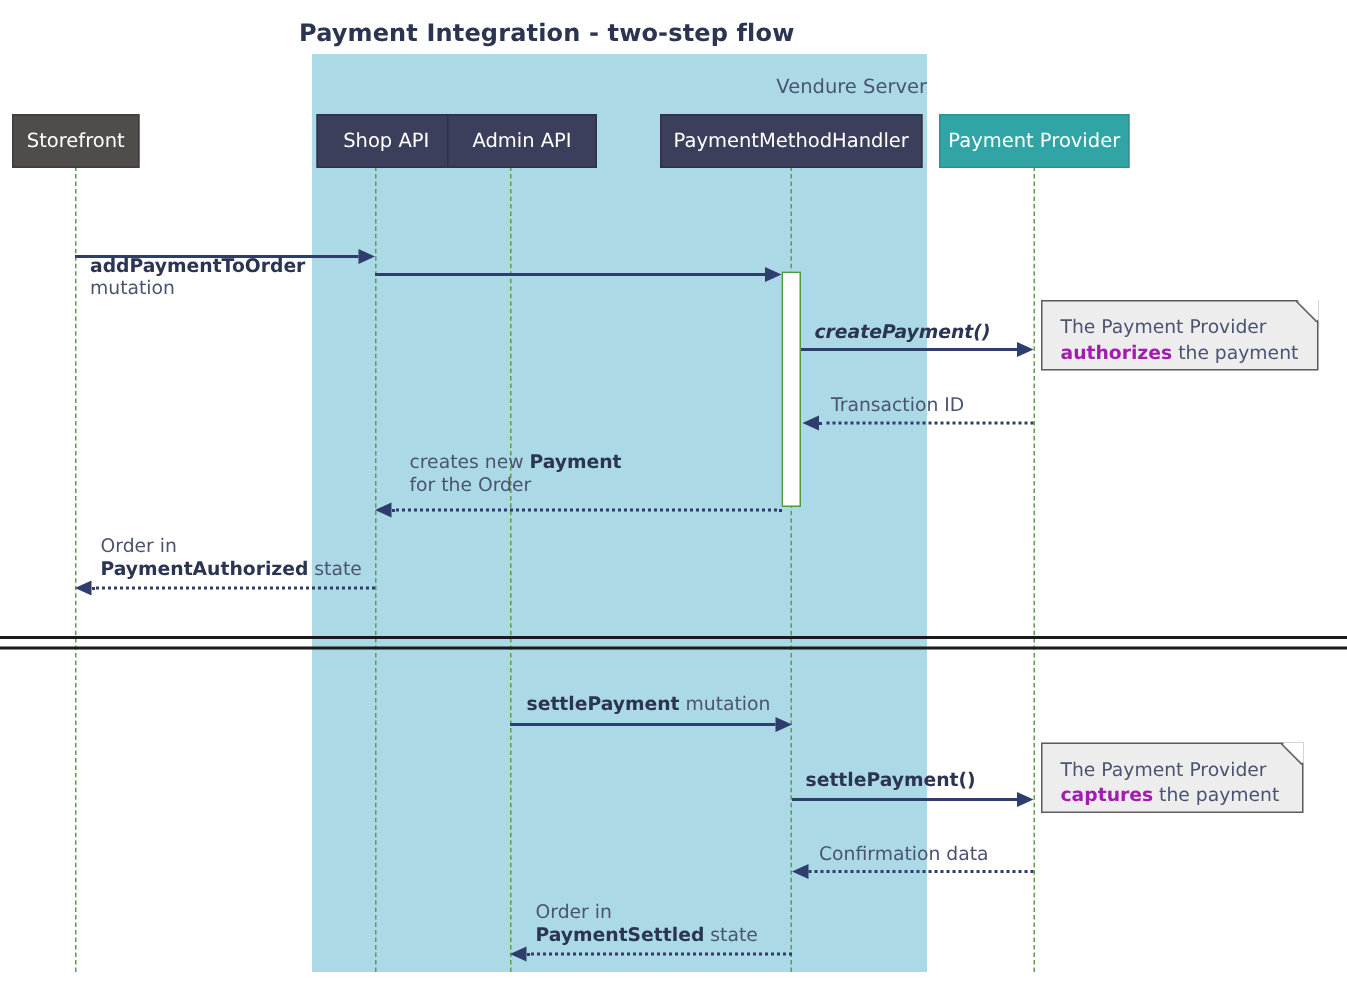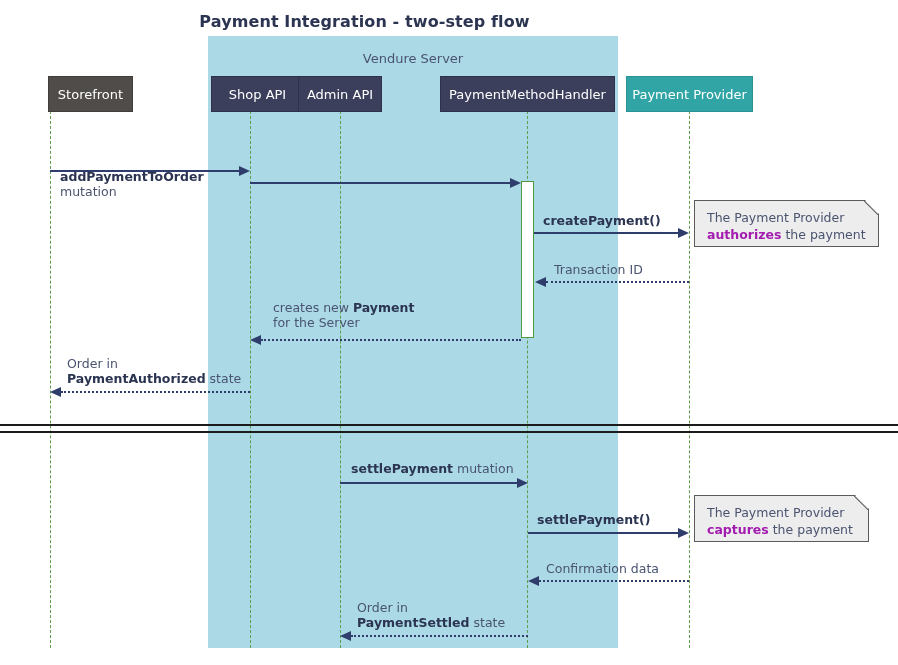--- a/index.html
+++ b/index.html
@@ -22,21 +22,21 @@
     letter-spacing:.1px;
   }
 
   
   #group-box{
     position:absolute;left:208px;top:36px;width:410px;height:612px;
     background:#abd9e6;
   }
   #group-label{
     position:absolute;left:208px;top:51px;width:410px;
-    text-align:center;font-size:13px;color:#4a5470;
+    text-align:right;font-size:13px;color:#4a5470;
   }
 
   
   .participant{
     position:absolute;
     box-sizing:border-box;
     display:flex;align-items:center;justify-content:center;
     color:#ffffff;
     font-size:13px;
     height:36px;
@@ -149,29 +149,29 @@
 
   <div id="group-box"></div>
   <div id="group-label">Vendure Server</div>
 
   <div class="lifeline" style="left:50px;top:111px;height:537px;"></div>
   <div class="lifeline" style="left:250px;top:111px;height:537px;"></div>
   <div class="lifeline" style="left:340px;top:111px;height:537px;"></div>
   <div class="lifeline" style="left:527px;top:111px;height:537px;"></div>
   <div class="lifeline" style="left:689px;top:111px;height:537px;"></div>
 
-  <div class="participant p-gray" style="left:8px;top:76px;width:85px;margin-left:40px;">
+  <div class="participant p-gray" style="left:8px;top:76px;width:85px;">
     <span>Storefront</span>
   </div>
 
   <div class="participant p-dark" style="left:211px;top:76px;width:93px;">
     <span>Shop API</span>
   </div>
 
-  <div class="participant p-dark" style="left:298px;top:76px;width:84px;">
+  <div class="participant p-dark" style="left:298px;top:76px;width:100px;">
     <span>Admin API</span>
   </div>
 
   <div class="participant p-dark" style="left:440px;top:76px;width:175px;">
     <span>PaymentMethodHandler</span>
   </div>
 
   <div class="participant p-teal" style="left:626px;top:76px;width:127px;">
     <span>Payment Provider</span>
   </div>
@@ -181,35 +181,35 @@
   <div class="msg-label" style="left:60px;top:131px;margin-top:38px;">
     <b>addPaymentToOrder</b><br>
     <span>mutation</span>
   </div>
   <div class="msg-line" style="left:50px;top:170px;width:189px;"></div>
   <div class="arrow-head arrow-right" style="left:239px;top:166px;"></div>
 
   <div class="msg-line" style="left:250px;top:182px;width:260px;"></div>
   <div class="arrow-head arrow-right" style="left:510px;top:178px;"></div>
 
-  <div class="msg-label" style="left:543px;top:213px;">
+  <div class="msg-label" style="left:543px;top:213px;font-style:italic;">
     <b>createPayment()</b>
   </div>
   <div class="msg-line" style="left:534px;top:232px;width:144px;"></div>
   <div class="arrow-head arrow-right" style="left:678px;top:228px;"></div>
 
   <div class="msg-label" style="left:554px;top:262px;">
     <span>Transaction ID</span>
   </div>
   <div class="msg-line dotted" style="left:546px;top:281px;width:143px;"></div>
   <div class="arrow-head arrow-left" style="left:535px;top:277px;"></div>
 
   <div class="msg-label" style="left:273px;top:300px;">
     <span>creates new </span><b>Payment</b><br>
-    <span>for the Server</span>
+    <span>for the Order</span>
   </div>
   <div class="msg-line dotted" style="left:261px;top:339px;width:260px;"></div>
   <div class="arrow-head arrow-left" style="left:250px;top:335px;"></div>
 
   <div class="msg-label" style="left:67px;top:356px;">
     <span>Order in</span><br>
     <b>PaymentAuthorized</b><span> state</span>
   </div>
   <div class="msg-line dotted" style="left:61px;top:391px;width:189px;"></div>
   <div class="arrow-head arrow-left" style="left:50px;top:387px;"></div>

